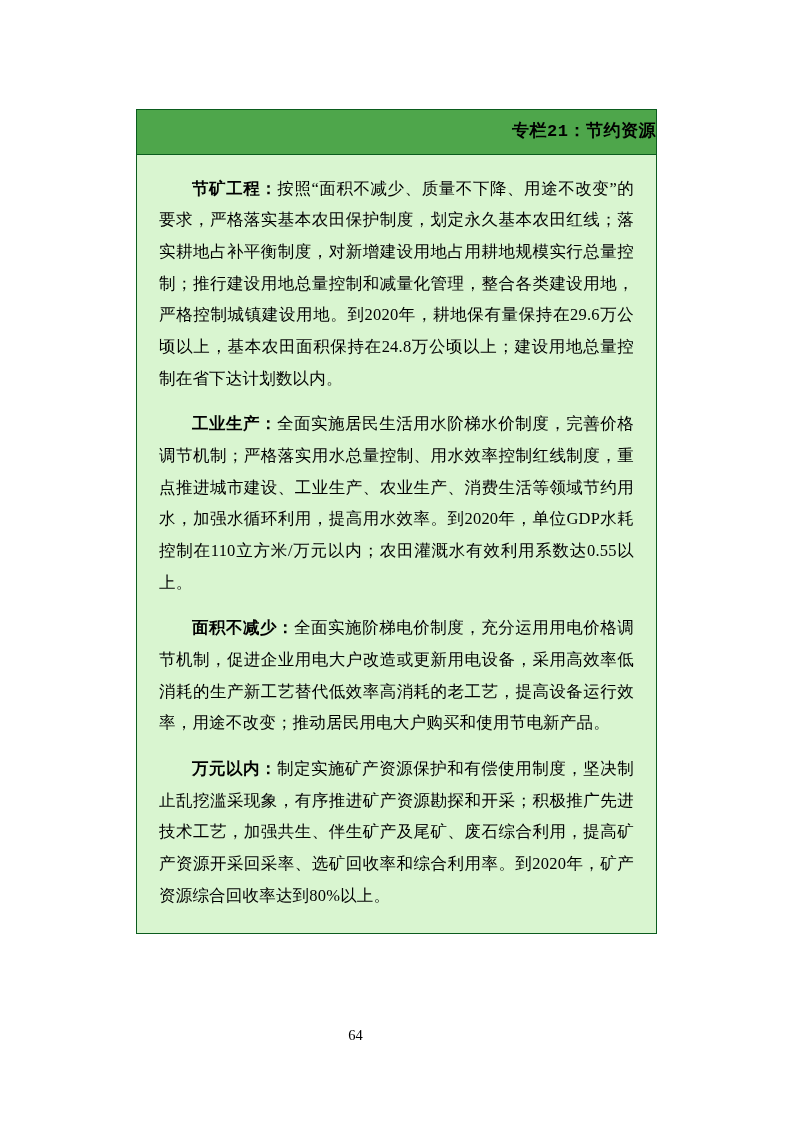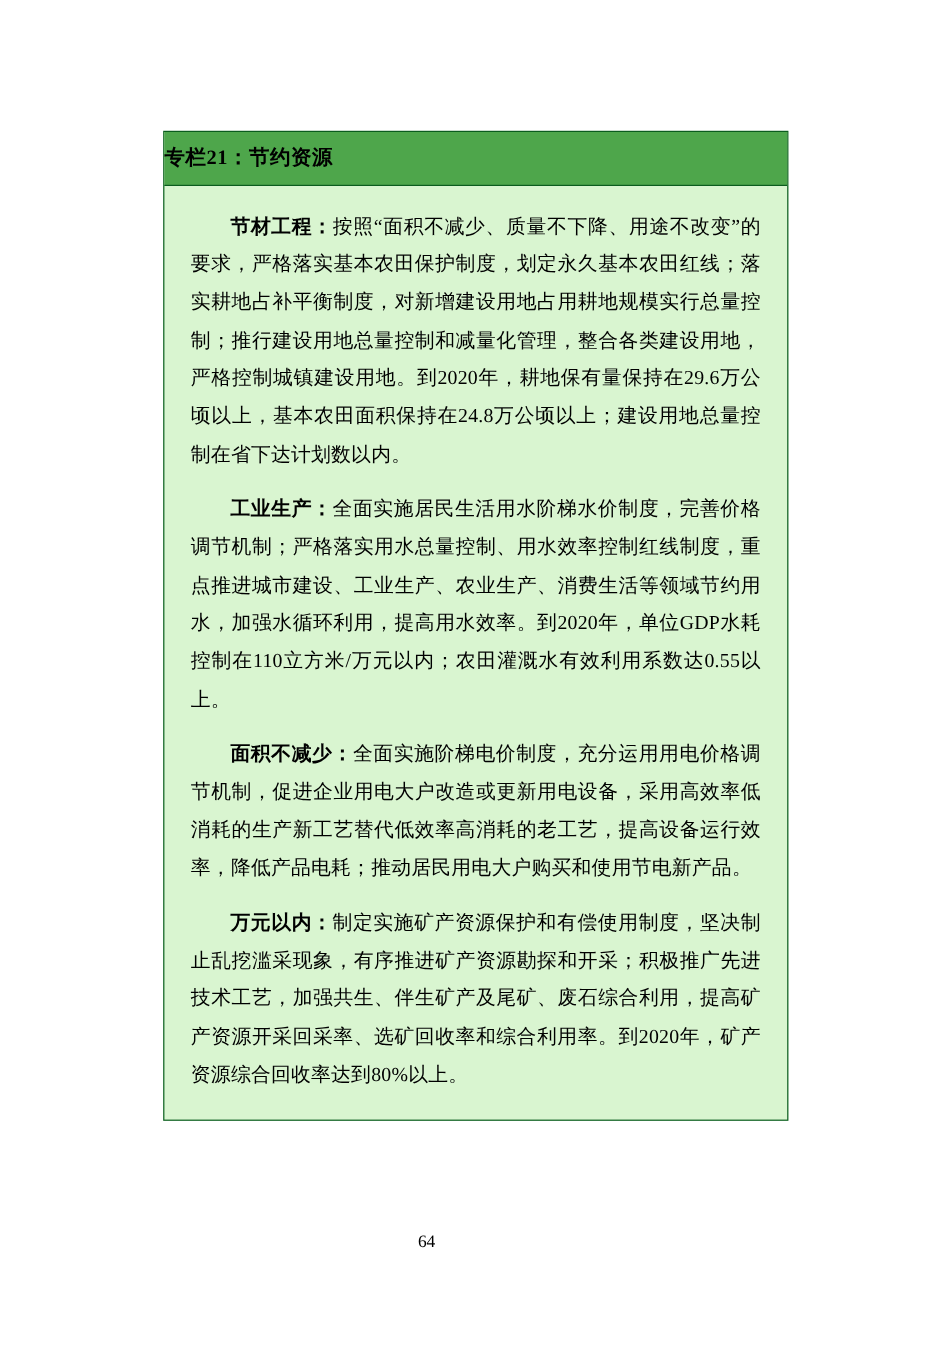--- a/index.html
+++ b/index.html
@@ -26,27 +26,28 @@
     left: 136px;
     top: 109px;
     width: 521px;
     border: 1px solid #0b5c1e;
     box-sizing: border-box;
     background: #d9f5d0;
   }
   .box-header {
     background: #4ea64b;
     border-bottom: 1px solid #0b5c1e;
-    text-align: left;
+    text-align: right;
     font-weight: bold;
     font-size: 17px;
     line-height: 1.5;
     padding: 9px 0 9px 0;
     color: #000000;
     letter-spacing: 0.5px;
+    font-family: Liberation Mono, monospace;
   }
   .box-body {
     padding: 18px 22px 22px 22px;
   }
   .para {
     font-size: 16.5px;
     line-height: 1.92;
     text-align: justify;
     text-justify: inter-ideograph;
     margin: 0 0 14px 0;
@@ -72,30 +73,30 @@
 </head>
 <body>
 
 <div class="page">
 
   <div class="box">
     <div class="box-header">专栏21：节约资源</div>
     <div class="box-body">
 
       <p class="para">
-        <span class="lead">节材工程：</span><span>按照“面积不减少、质量不下降、用途不改变”的要求，严格落实基本农田保护制度，划定永久基本农田红线；落实耕地占补平衡制度，对新增建设用地占用耕地规模实行总量控制；推行建设用地总量控制和减量化管理，整合各类建设用地，严格控制城镇建设用地。到2020年，耕地保有量保持在29.6万公顷以上，基本农田面积保持在24.8万公顷以上；建设用地总量控制在省下达计划数以内。</span>
+        <span class="lead">节矿工程：</span><span>按照“面积不减少、质量不下降、用途不改变”的要求，严格落实基本农田保护制度，划定永久基本农田红线；落实耕地占补平衡制度，对新增建设用地占用耕地规模实行总量控制；推行建设用地总量控制和减量化管理，整合各类建设用地，严格控制城镇建设用地。到2020年，耕地保有量保持在29.6万公顷以上，基本农田面积保持在24.8万公顷以上；建设用地总量控制在省下达计划数以内。</span>
       </p>
 
 
       <p class="para">
         <span class="lead">工业生产：</span><span>全面实施居民生活用水阶梯水价制度，完善价格调节机制；严格落实用水总量控制、用水效率控制红线制度，重点推进城市建设、工业生产、农业生产、消费生活等领域节约用水，加强水循环利用，提高用水效率。到2020年，单位GDP水耗控制在110立方米/万元以内；农田灌溉水有效利用系数达0.55以上。</span>
       </p>
 
       <p class="para">
-        <span class="lead">面积不减少：</span><span>全面实施阶梯电价制度，充分运用用电价格调节机制，促进企业用电大户改造或更新用电设备，采用高效率低消耗的生产新工艺替代低效率高消耗的老工艺，提高设备运行效率，降低产品电耗；推动居民用电大户购买和使用节电新产品。</span>
+        <span class="lead">面积不减少：</span><span>全面实施阶梯电价制度，充分运用用电价格调节机制，促进企业用电大户改造或更新用电设备，采用高效率低消耗的生产新工艺替代低效率高消耗的老工艺，提高设备运行效率，用途不改变；推动居民用电大户购买和使用节电新产品。</span>
       </p>
 
 
       <p class="para">
         <span class="lead">万元以内：</span><span>制定实施矿产资源保护和有偿使用制度，坚决制止乱挖滥采现象，有序推进矿产资源勘探和开采；积极推广先进技术工艺，加强共生、伴生矿产及尾矿、废石综合利用，提高矿产资源开采回采率、选矿回收率和综合利用率。到2020年，矿产资源综合回收率达到80%以上。</span>
       </p>
 
     </div>
   </div>
 

